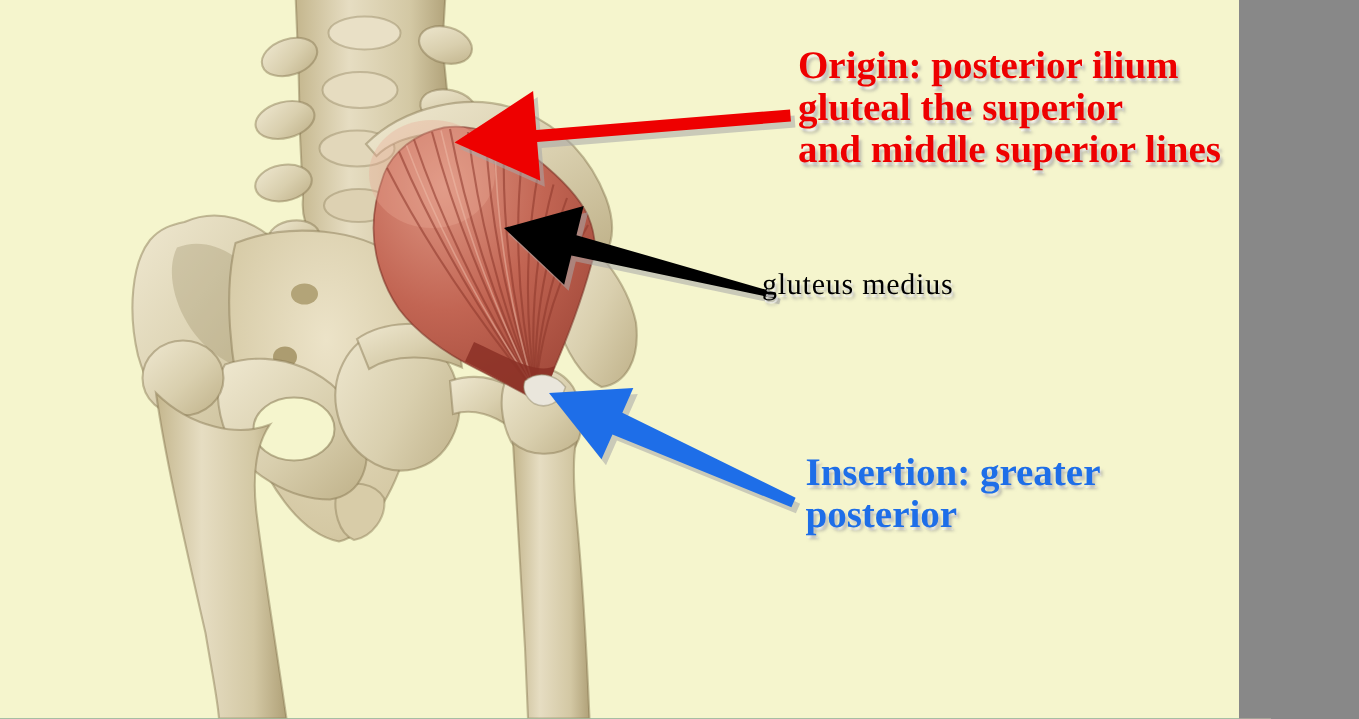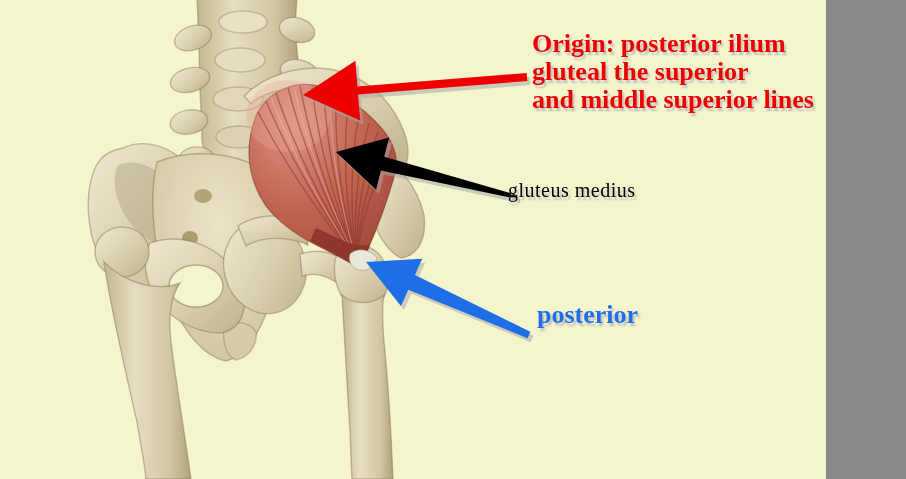--- a/index.html
+++ b/index.html
@@ -163,16 +163,17 @@
     <span class="line">Origin: posterior ilium</span>
     <span class="line">gluteal the superior</span>
     <span class="line">and middle superior lines</span>
   </div>
 
   <div class="label" id="muscle-label">
     <span class="line">gluteus medius</span>
   </div>
 
   <div class="label" id="insertion-label">
+    <span class="line">Insertion: greater</span>
     <span class="line">posterior</span>
   </div>
 
 </div>
 
 </body></html>

